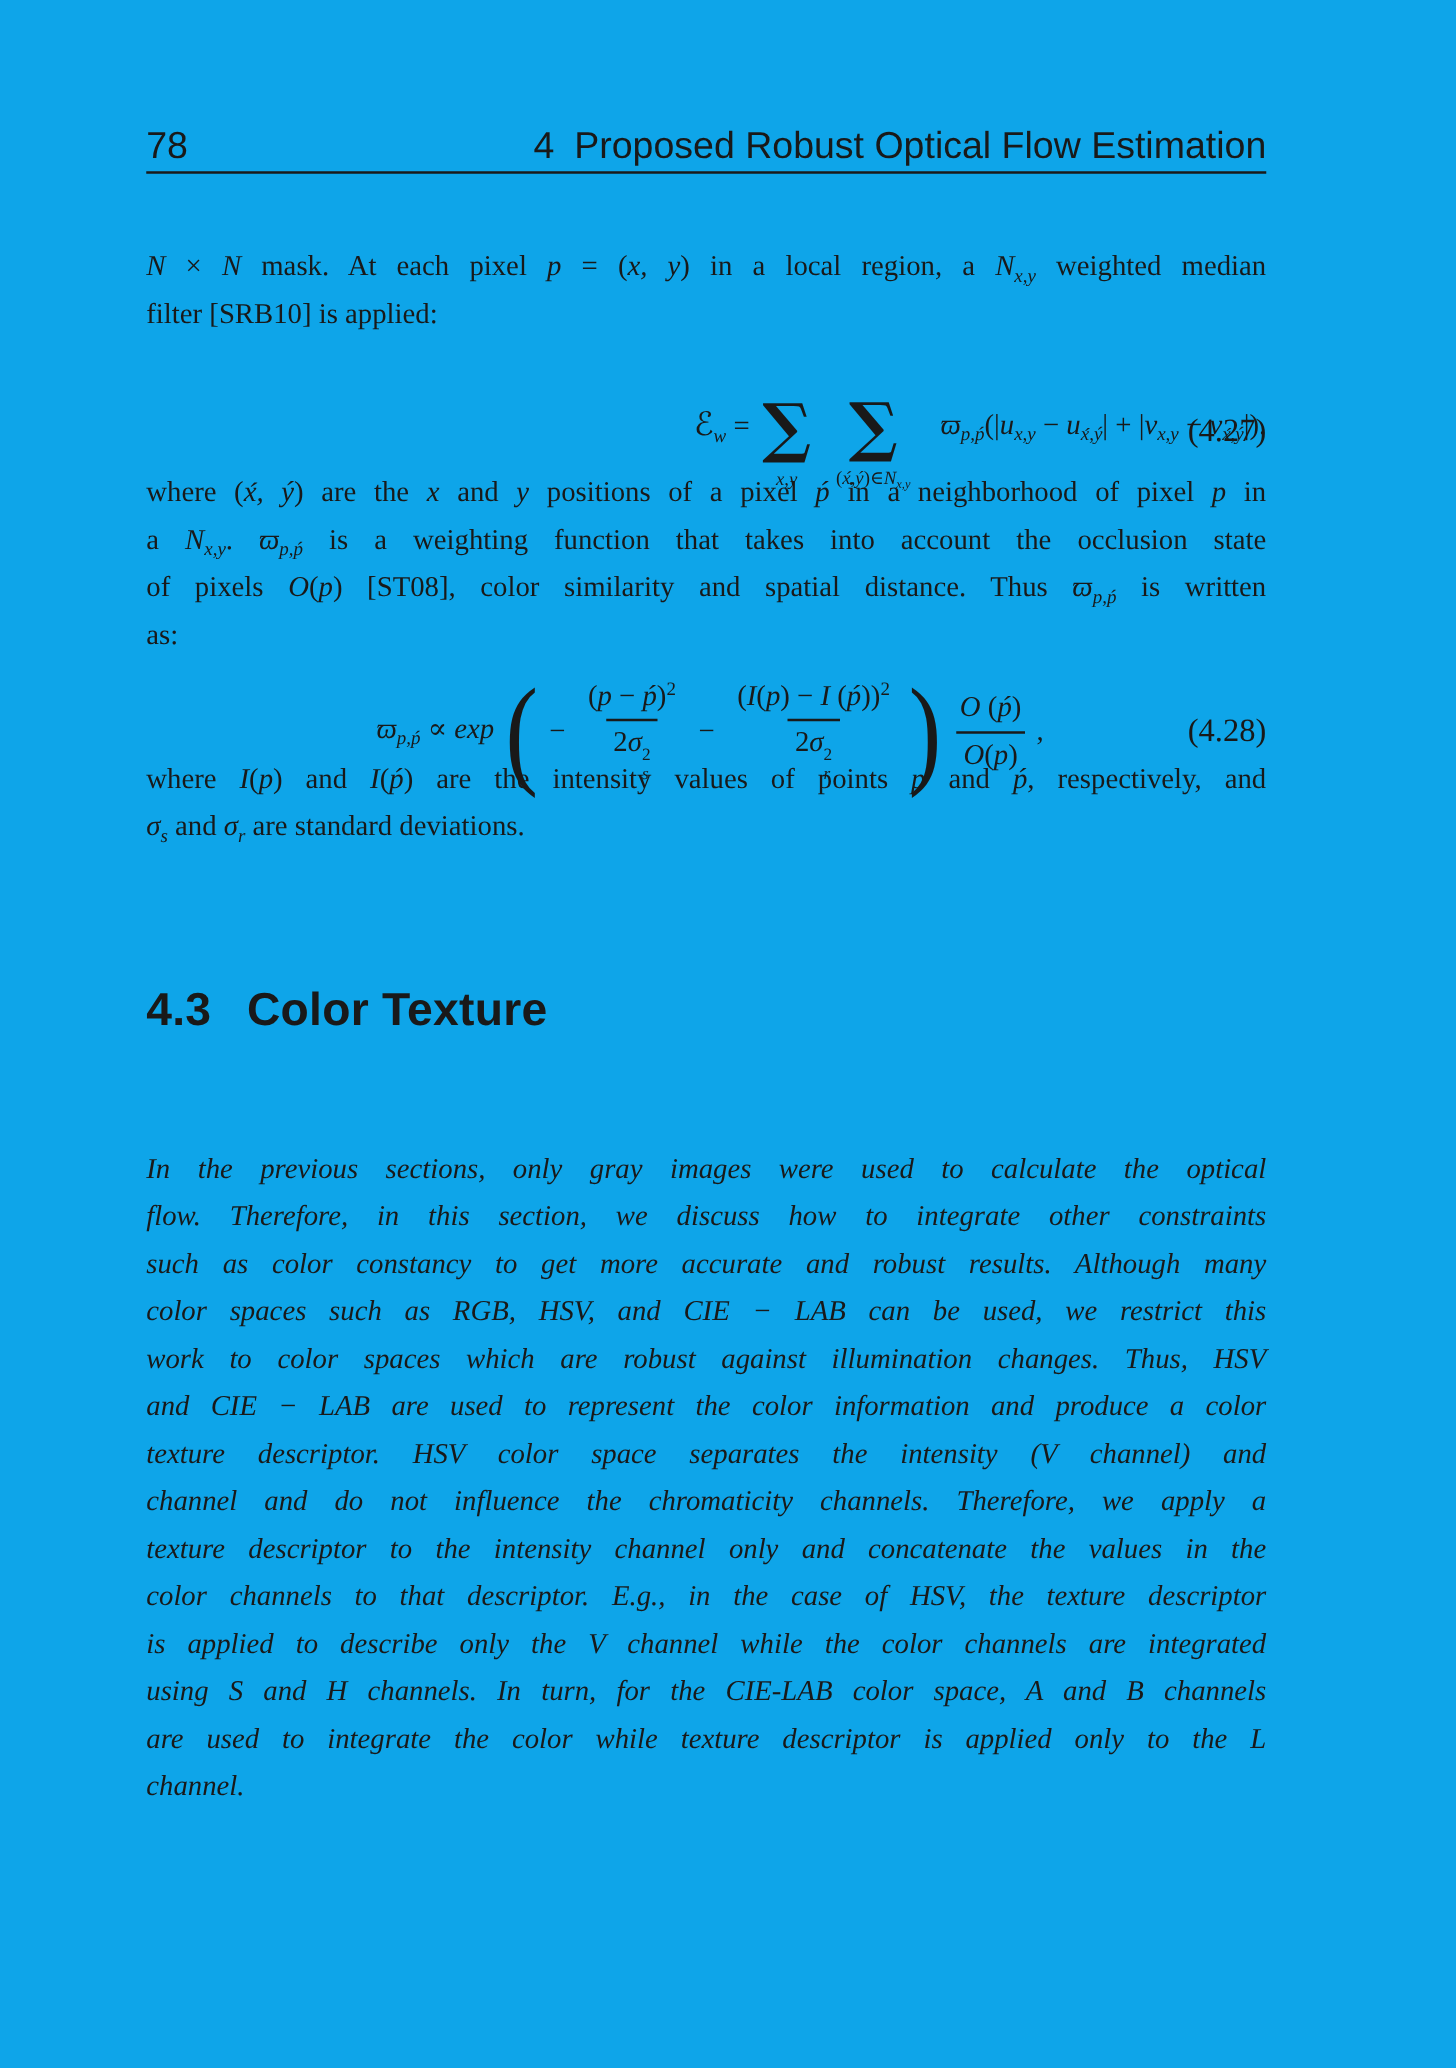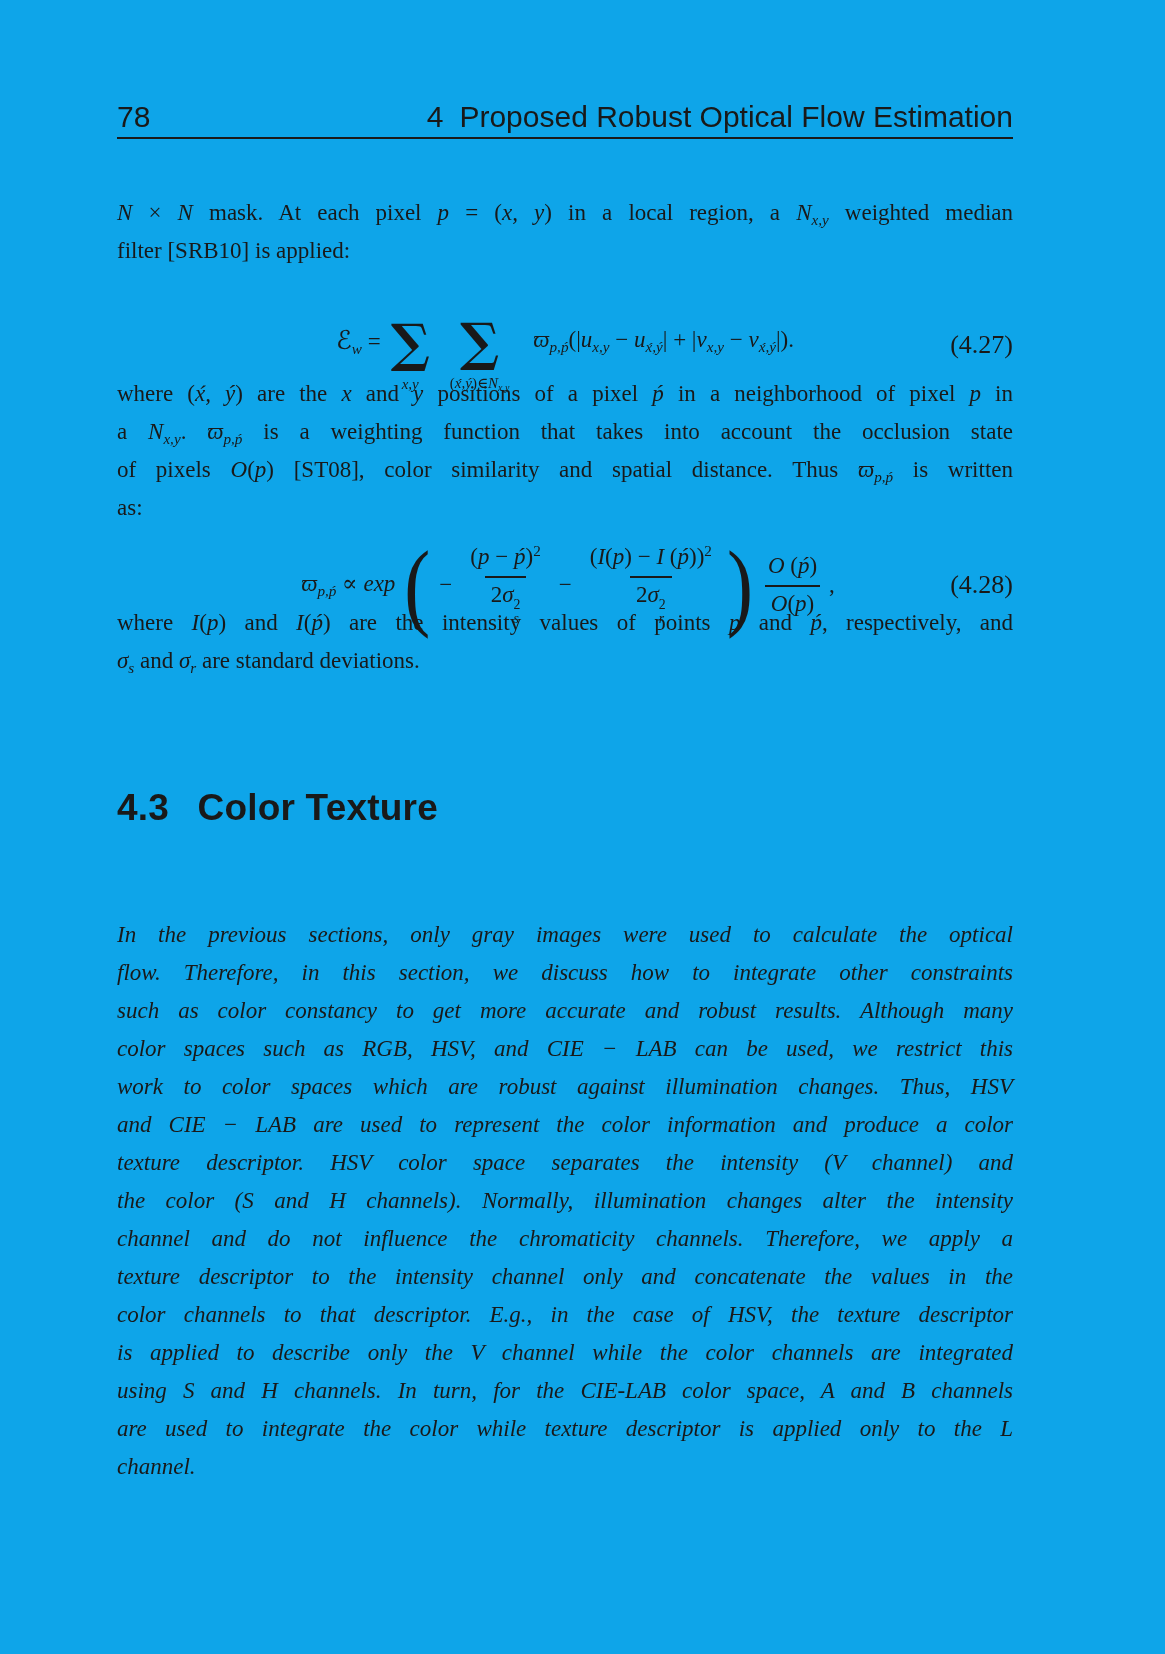--- a/index.html
+++ b/index.html
@@ -47,21 +47,21 @@
     font-weight:bold;font-size:37px;line-height:40px;
     letter-spacing:0.2px;
   }
   .sechead .secnum{margin-right:18px;}
   
   .eq{
     position:absolute;left:117px;width:896px;
     display:flex;justify-content:center;align-items:center;
     font-size:23px;
   }
-  .eq427{top:300px;height:108px;}
+  .eq427{top:300px;height:108px;justify-content:flex-end;}
   .eq428{top:527px;height:115px;}
   .axis{margin-bottom:26px;}            
   .sum{display:inline-flex;flex-direction:column;align-items:center;margin:0 10px;}
   .sum .op{
     font-size:52px;line-height:54px;
     font-family:"DejaVu Serif","DejaVu Sans",serif;
     font-weight:600;
   }
   .sum .lim{font-size:15px;line-height:16px;margin-top:6px;white-space:nowrap;}
   .eqbody{white-space:nowrap;margin-left:14px;}
@@ -168,21 +168,20 @@
   </div>
 
   <div class="para" style="top:916px;font-style:italic;">
     <span class="line">In the previous sections, only gray images were used to calculate the optical</span>
     <span class="line">flow.  Therefore, in this section, we discuss how to integrate other constraints</span>
     <span class="line">such as color constancy to get more accurate and robust results.  Although many</span>
     <span class="line">color spaces such as RGB, HSV, and CIE − LAB can be used, we restrict this</span>
     <span class="line">work to color spaces which are robust against illumination changes.  Thus, HSV</span>
     <span class="line">and CIE − LAB are used to represent the color information and produce a color</span>
     <span class="line">texture descriptor.  HSV color space separates the intensity (V channel) and</span>
-    <span class="line">the color (S and H channels).  Normally, illumination changes alter the intensity</span>
     <span class="line">channel and do not influence the chromaticity channels.  Therefore, we apply a</span>
     <span class="line">texture descriptor to the intensity channel only and concatenate the values in the</span>
     <span class="line">color channels to that descriptor.  E.g., in the case of HSV, the texture descriptor</span>
     <span class="line">is applied to describe only the V channel while the color channels are integrated</span>
     <span class="line">using S and H channels.  In turn, for the CIE-LAB color space, A and B channels</span>
     <span class="line">are used to integrate the color while texture descriptor is applied only to the L</span>
     <span class="line last">channel.</span>
   </div>
 
 </div>

